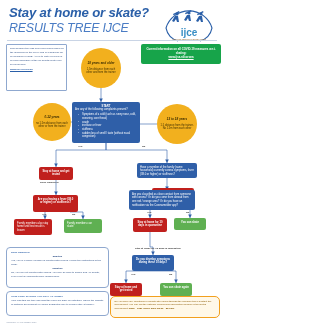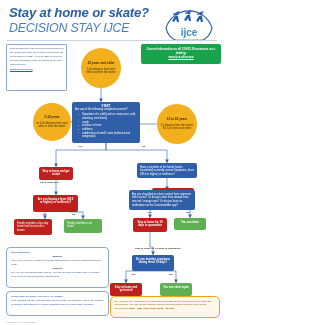--- a/index.html
+++ b/index.html
@@ -111,21 +111,21 @@
 
   svg.wires { position:absolute; left:0; top:0; width:224px; height:325px; pointer-events:none; }
 </style>
 </head>
 <body>
 
 <div class="page">
 
   <div class="title-wrap">
     <div class="title-main">Stay at home or skate?</div>
-    <div class="title-sub">DECISION STAY IJCE</div>
+    <div class="title-sub">RESULTS TREE IJCE</div>
   </div>
 
   <svg class="logo" viewBox="0 0 58 42">
     <path d="M6 26 A24 24 0 0 1 52 26" fill="none" stroke="#2a5fa8" stroke-width="1.2"></path>
     <path d="M6 26 Q8 36 18 39" fill="none" stroke="#2a5fa8" stroke-width="1.2"></path>
     <path d="M52 26 Q50 36 40 39" fill="none" stroke="#2a5fa8" stroke-width="1.2"></path>
     <g fill="#2a5fa8">
       <circle cx="17" cy="12" r="1.6"></circle>
         <path d="M15 14 l3 0 l1 6 l-2 0 l-1 -3 l-2 3 l-2 -1 z"></path>
         <path d="M13 12 l6 -3 l0.6 1.3 l-6 3 z"></path>

